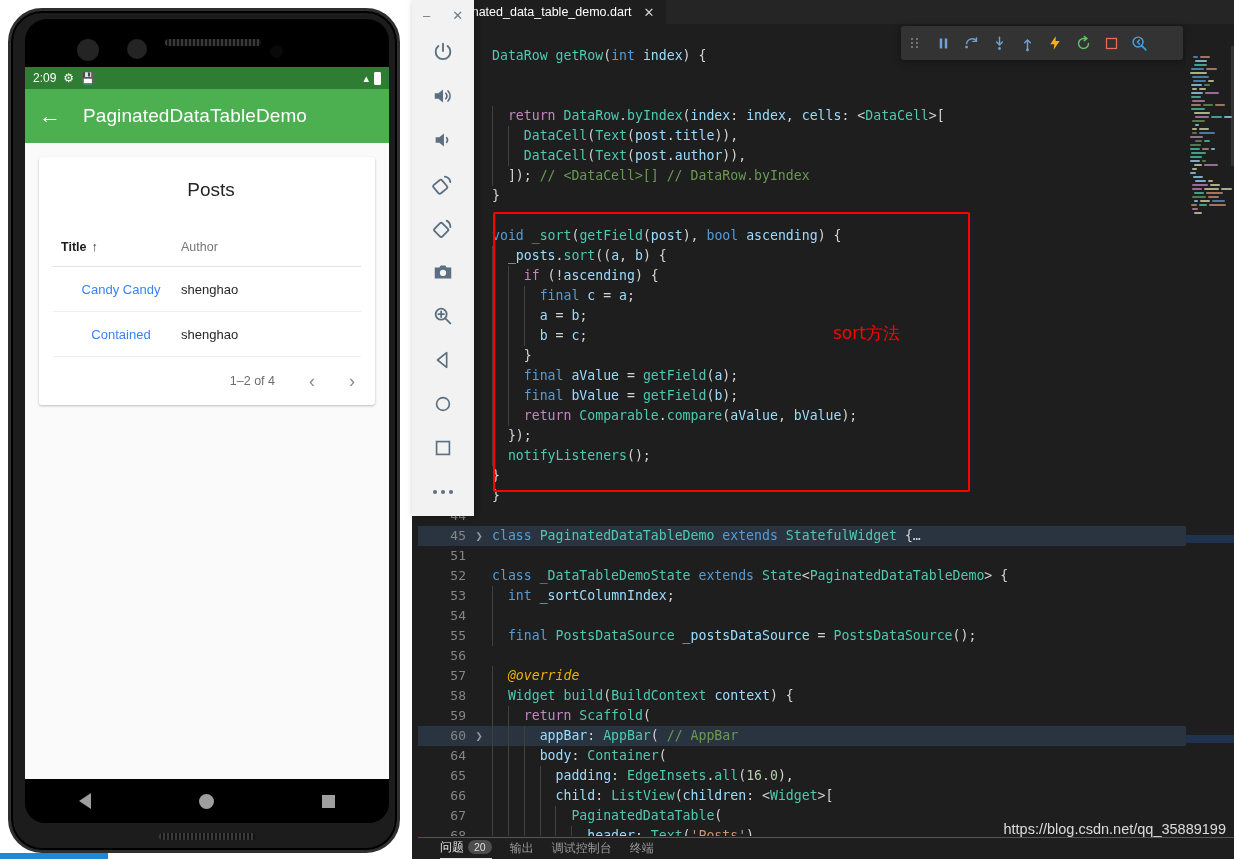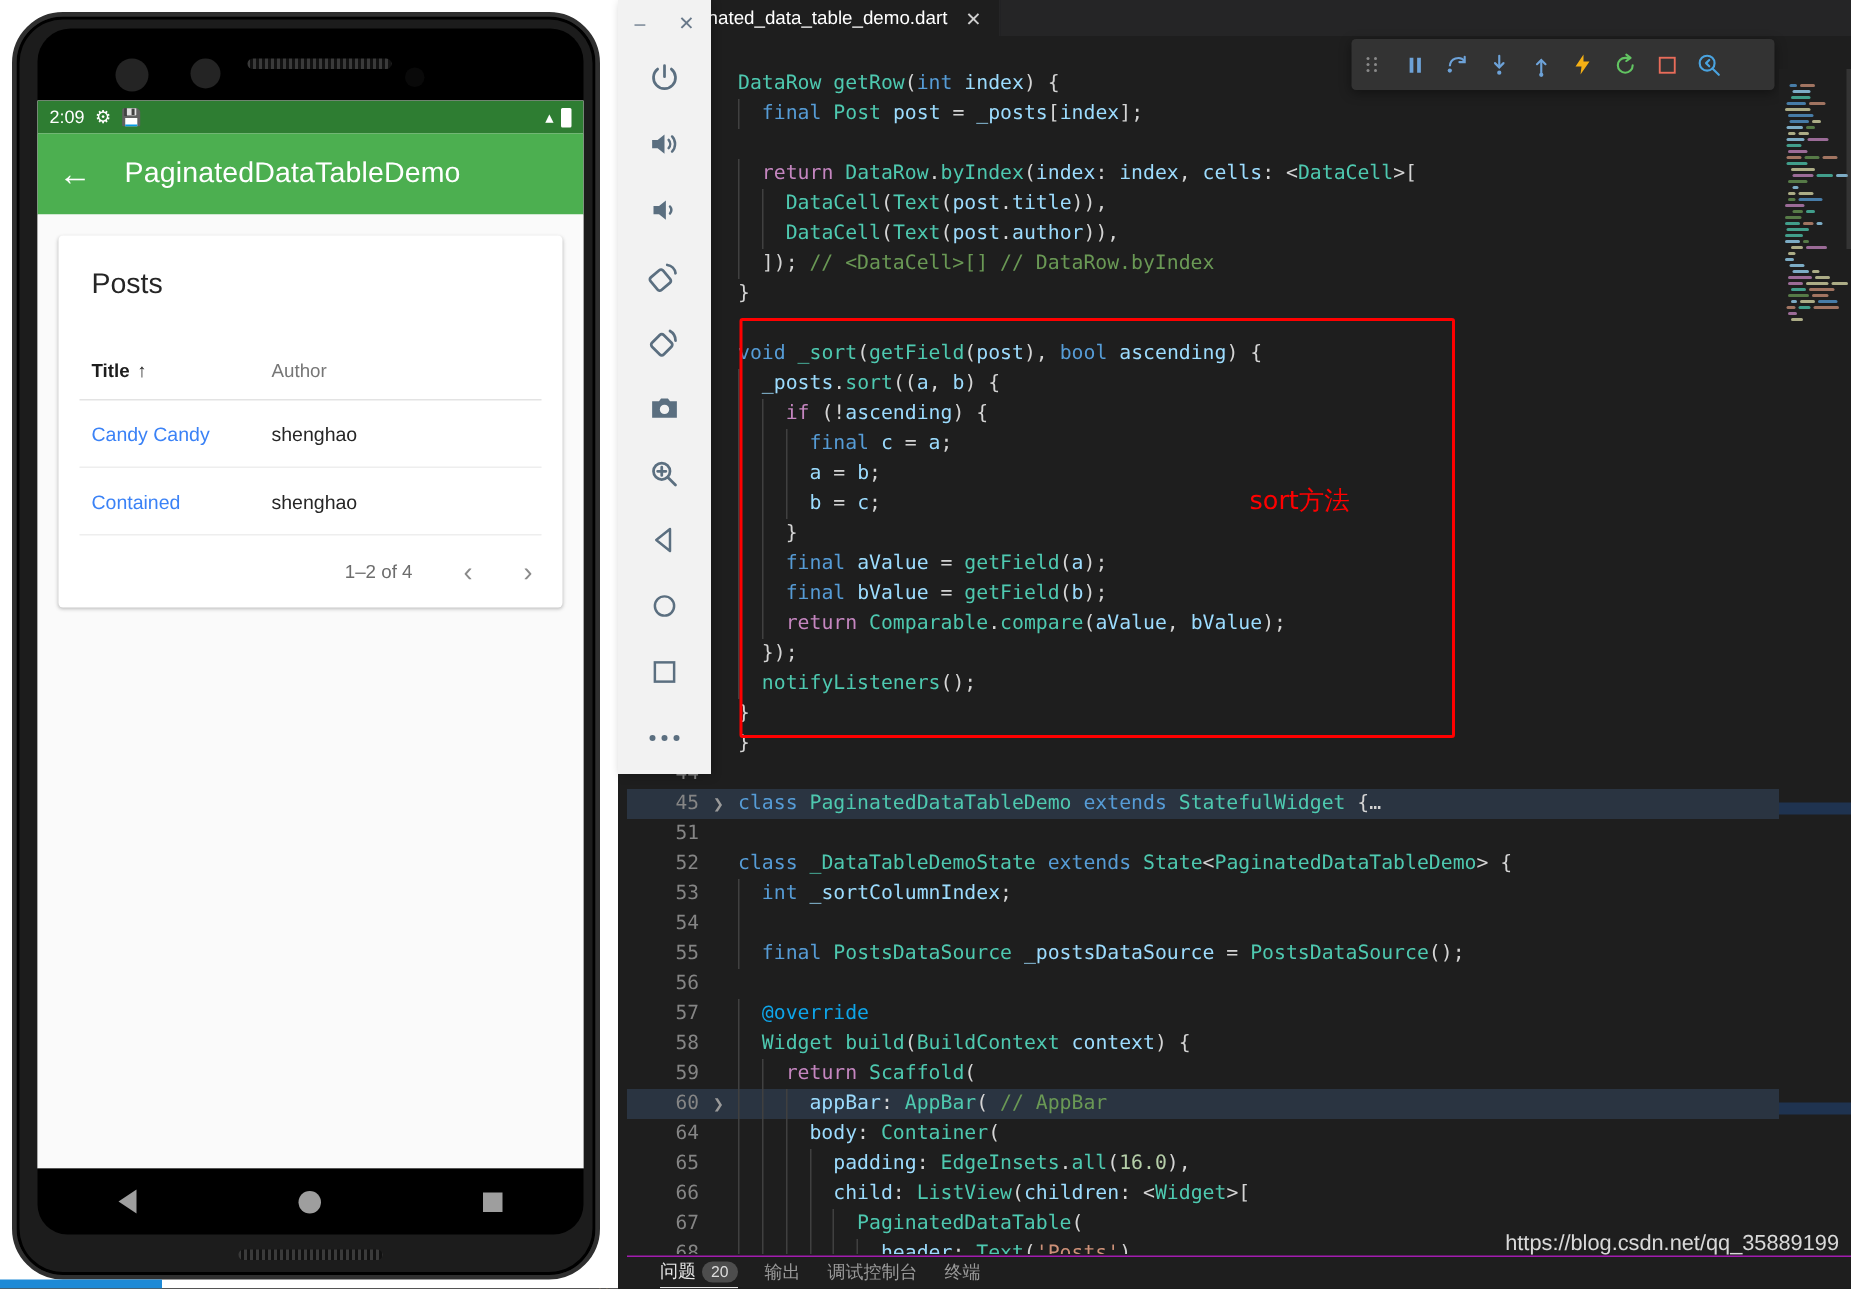--- a/index.html
+++ b/index.html
@@ -86,21 +86,21 @@
   }
 
   
   .kw   { color: #c586c0; }   
   .kw2  { color: #569cd6; }   
   .typ  { color: #4ec9b0; }   
   .var  { color: #9cdcfe; }   
   .num  { color: #b5cea8; }
   .str  { color: #ce9178; }
   .cmt  { color: #6a9955; }
-  .ann  { color: #0ea5e9; }
+  .ann  { color: #eab308; font-style: italic; }
 
   
   .redbox {
     position: absolute; left: 493px; top: 212px;
     width: 477px; height: 280px;
     border: 2px solid #ff0000; border-radius: 2px;
     pointer-events: none;
   }
   .redlabel {
     position: absolute; left: 833px; top: 322px;
@@ -192,20 +192,21 @@
     height: 54px; background: #4caf50; display: flex; align-items: center;
     gap: 22px; padding: 0 14px; color: #fff;
   }
   .appbar .title { font-size: 19px; font-weight: 500; letter-spacing: .1px; }
   .backarrow { font-size: 22px; line-height: 1; }
   .app-body { background: #fafafa; height: 636px; padding: 14px; }
   .card {
     background: #fff; border-radius: 3px;
     box-shadow: 0 1px 3px rgba(0,0,0,.16), 0 1px 2px rgba(0,0,0,.1);
     padding: 0 14px;
+    text-align: center;
   }
   .card-title { font-size: 19px; color: #252525; padding: 22px 0 26px 8px; }
   .dt-head {
     display: flex; align-items: center; height: 40px;
     border-bottom: 1px solid #e3e3e3; padding-left: 8px;
   }
   .dt-head .c1 { width: 120px; font-size: 12.5px; font-weight: bold; color: #1d1d1d; display:flex; align-items:center; gap:5px; }
   .dt-head .c2 { font-size: 12.5px; color: #767676; }
   .dt-row {
     display: flex; align-items: center; height: 45px;
@@ -342,21 +343,20 @@
         <div class="marker j" style="top: 720px;">J</div>
         <div class="marker j" style="top: 748px;">J</div>
         <div class="marker j" style="top: 776px;">J</div>
         <div class="marker p" style="top: 754px;">P</div>
         <div class="marker m" style="top: 780px;">M</div>
         <div class="marker m" style="top: 804px;">M</div>
       </div>
 
     <div class="codearea" id="codearea">
         <div class="codeline" style="top: 0px; position: absolute; left: 0px; right: 0px;"><span class="lnum"></span><span class="ctext"><span class="typ">DataRow</span> <span class="typ">getRow</span>(<span class="kw2">int</span> <span class="var">index</span>) {</span></div>
-        <div class="codeline" style="top: 20px; position: absolute; left: 0px; right: 0px;"><span class="lnum"></span><span class="indentguide" style="left:74px"></span><span class="ctext">  <span class="kw2">final</span> <span class="typ">Post</span> <span class="var">post</span> = <span class="var">_posts</span>[<span class="var">index</span>];</span></div>
         <div class="codeline" style="top: 40px; position: absolute; left: 0px; right: 0px;"><span class="lnum"></span><span class="ctext"></span></div>
         <div class="codeline" style="top: 60px; position: absolute; left: 0px; right: 0px;"><span class="lnum"></span><span class="indentguide" style="left:74px"></span><span class="ctext">  <span class="kw">return</span> <span class="typ">DataRow</span>.<span class="typ">byIndex</span>(<span class="var">index</span>: <span class="var">index</span>, <span class="var">cells</span>: &lt;<span class="typ">DataCell</span>&gt;[</span></div>
         <div class="codeline" style="top: 100px; position: absolute; left: 0px; right: 0px;"><span class="lnum"></span><span class="indentguide" style="left:74px"></span><span class="indentguide" style="left:89.86px"></span><span class="ctext">    <span class="typ">DataCell</span>(<span class="typ">Text</span>(<span class="var">post</span>.<span class="var">author</span>)),</span></div>
         <div class="codeline" style="top: 80px; position: absolute; left: 0px; right: 0px;"><span class="lnum"></span><span class="indentguide" style="left:74px"></span><span class="indentguide" style="left:89.86px"></span><span class="ctext">    <span class="typ">DataCell</span>(<span class="typ">Text</span>(<span class="var">post</span>.<span class="var">title</span>)),</span></div>
         <div class="codeline" style="top: 120px; position: absolute; left: 0px; right: 0px;"><span class="lnum"></span><span class="indentguide" style="left:74px"></span><span class="ctext">  ]); <span class="cmt">// &lt;DataCell&gt;[] // DataRow.byIndex</span></span></div>
         <div class="codeline" style="top: 140px; position: absolute; left: 0px; right: 0px;"><span class="lnum"></span><span class="ctext">}</span></div>
         <div class="codeline" style="top: 160px; position: absolute; left: 0px; right: 0px;"><span class="lnum"></span><span class="ctext"></span></div>
         <div class="codeline" style="top: 180px; position: absolute; left: 0px; right: 0px;"><span class="lnum"></span><span class="ctext"><span class="kw2">void</span> <span class="typ">_sort</span>(<span class="typ">getField</span>(<span class="var">post</span>), <span class="kw2">bool</span> <span class="var">ascending</span>) {</span></div>
         <div class="codeline" style="top: 200px; position: absolute; left: 0px; right: 0px;"><span class="lnum"></span><span class="indentguide" style="left:74px"></span><span class="ctext">  <span class="var">_posts</span>.<span class="typ">sort</span>((<span class="var">a</span>, <span class="var">b</span>) {</span></div>
         <div class="codeline" style="top: 220px; position: absolute; left: 0px; right: 0px;"><span class="lnum"></span><span class="indentguide" style="left:74px"></span><span class="indentguide" style="left:89.86px"></span><span class="ctext">    <span class="kw">if</span> (!<span class="var">ascending</span>) {</span></div>

